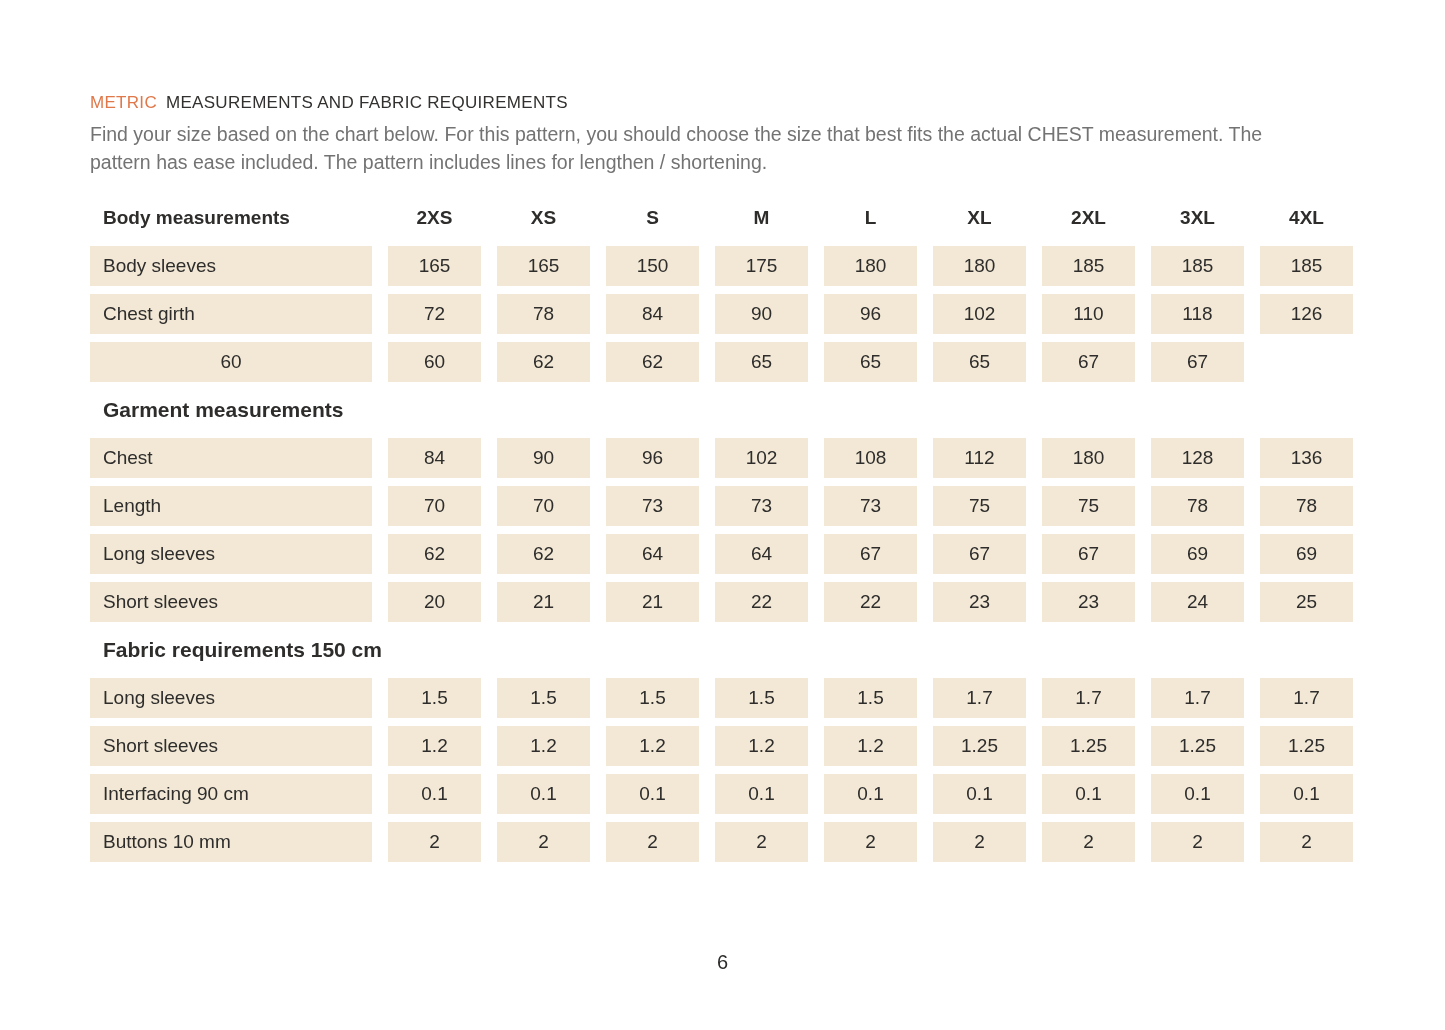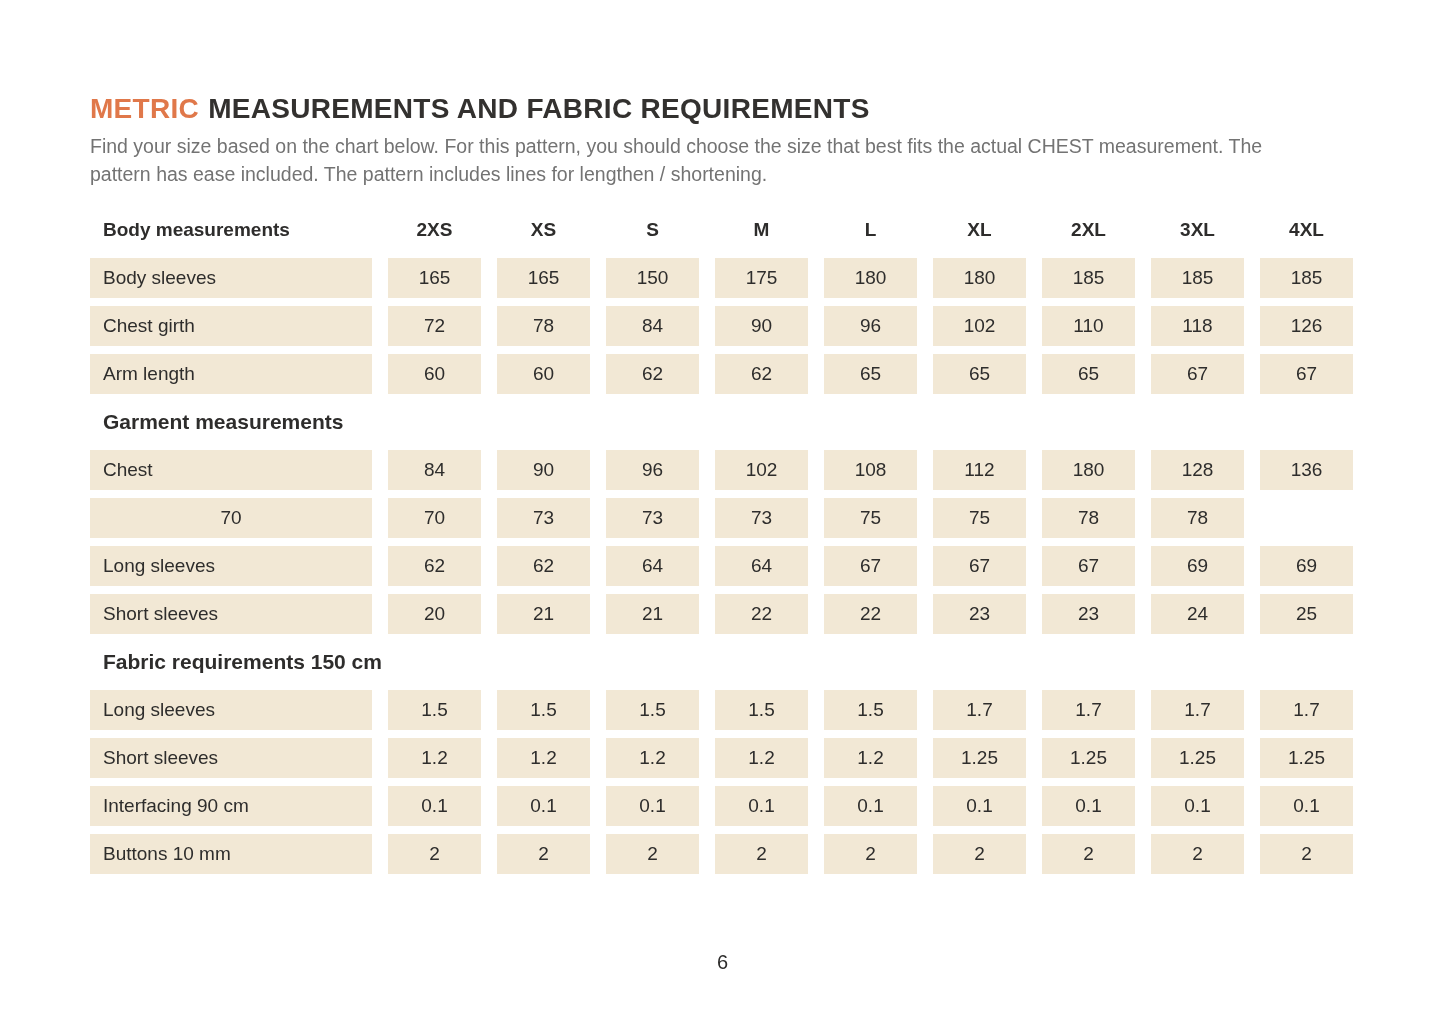--- a/index.html
+++ b/index.html
@@ -1,19 +1,19 @@
 <!DOCTYPE html>
 <html><head>
 <meta charset="utf-8">
 <style>
   html,body{margin:0;padding:0;background:#ffffff;}
   body{width:1445px;height:1030px;font-family:"Liberation Sans",sans-serif;color:#2e2d2c;}
   .page{position:relative;width:1445px;height:1030px;background:#ffffff;overflow:hidden;}
   .content{padding:93px 0 0 90px;}
-  .title{font-size:28px;font-weight:700;letter-spacing:.3px;margin:0 0 7px 0;color:#33312f;}
+  .title{font-size:17px;font-weight:400;letter-spacing:.3px;margin:0 0 7px 0;color:#33312f;}
   .title .accent{color:#e0784a;margin-right:9px;}
   .intro{font-size:19.5px;line-height:28px;margin:0 0 22px 0;width:1220px;color:#737373;}
   .table{width:1263px;}
   .trow{display:grid;grid-template-columns:282px repeat(9,1fr);column-gap:16px;margin-bottom:8px;}
   .cell{height:40px;display:flex;align-items:center;font-size:19px;}
   .beige{background:#f2e8d5;}
   .label-cell{padding-left:13px;justify-content:flex-start;}
   .value-cell,.size-cell{justify-content:center;}
   .header-text{font-weight:700;font-size:19px;}
   .section-heading{height:40px;display:flex;align-items:center;padding-left:13px;margin-bottom:8px;font-weight:700;font-size:21px;}
@@ -57,21 +57,20 @@
           <div class="cell value-cell beige">78</div>
           <div class="cell value-cell beige">84</div>
           <div class="cell value-cell beige">90</div>
           <div class="cell value-cell beige">96</div>
           <div class="cell value-cell beige">102</div>
           <div class="cell value-cell beige">110</div>
           <div class="cell value-cell beige">118</div>
           <div class="cell value-cell beige">126</div>
         </div>
         <div class="trow">
-          <div class="cell label-cell beige">Arm length</div>
           <div class="cell value-cell beige">60</div>
           <div class="cell value-cell beige">60</div>
           <div class="cell value-cell beige">62</div>
           <div class="cell value-cell beige">62</div>
           <div class="cell value-cell beige">65</div>
           <div class="cell value-cell beige">65</div>
           <div class="cell value-cell beige">65</div>
           <div class="cell value-cell beige">67</div>
           <div class="cell value-cell beige">67</div>
         </div>
@@ -82,20 +81,21 @@
           <div class="cell value-cell beige">90</div>
           <div class="cell value-cell beige">96</div>
           <div class="cell value-cell beige">102</div>
           <div class="cell value-cell beige">108</div>
           <div class="cell value-cell beige">112</div>
           <div class="cell value-cell beige">180</div>
           <div class="cell value-cell beige">128</div>
           <div class="cell value-cell beige">136</div>
         </div>
         <div class="trow">
+          <div class="cell label-cell beige">Length</div>
           <div class="cell value-cell beige">70</div>
           <div class="cell value-cell beige">70</div>
           <div class="cell value-cell beige">73</div>
           <div class="cell value-cell beige">73</div>
           <div class="cell value-cell beige">73</div>
           <div class="cell value-cell beige">75</div>
           <div class="cell value-cell beige">75</div>
           <div class="cell value-cell beige">78</div>
           <div class="cell value-cell beige">78</div>
         </div>

